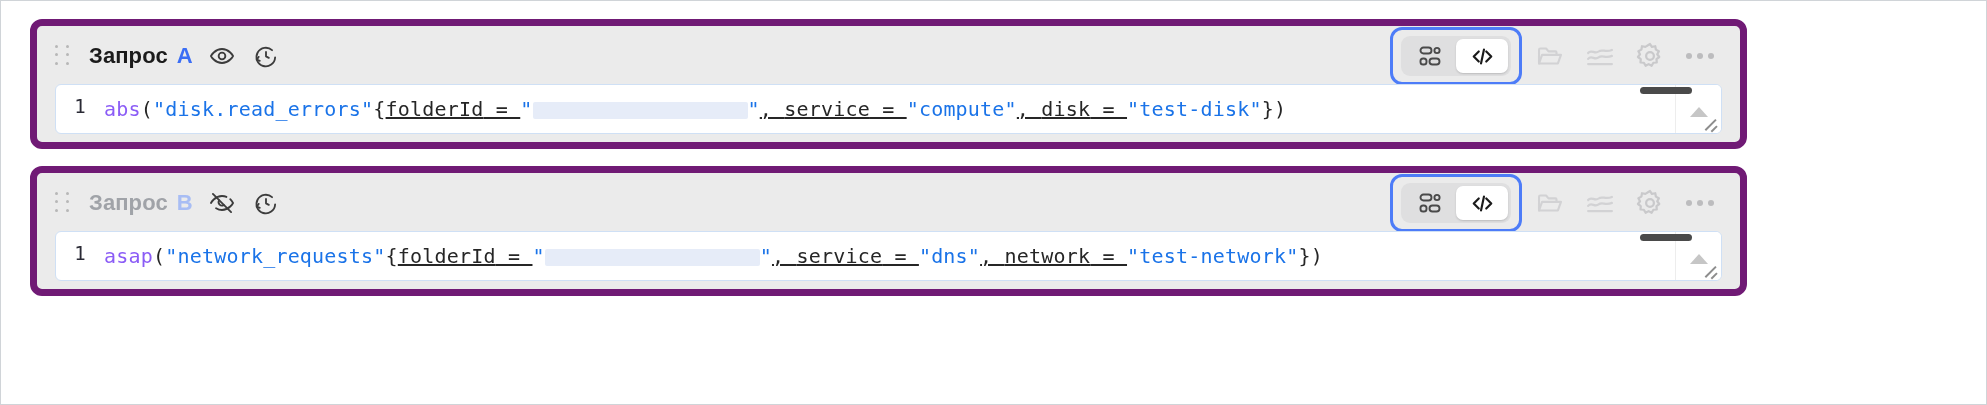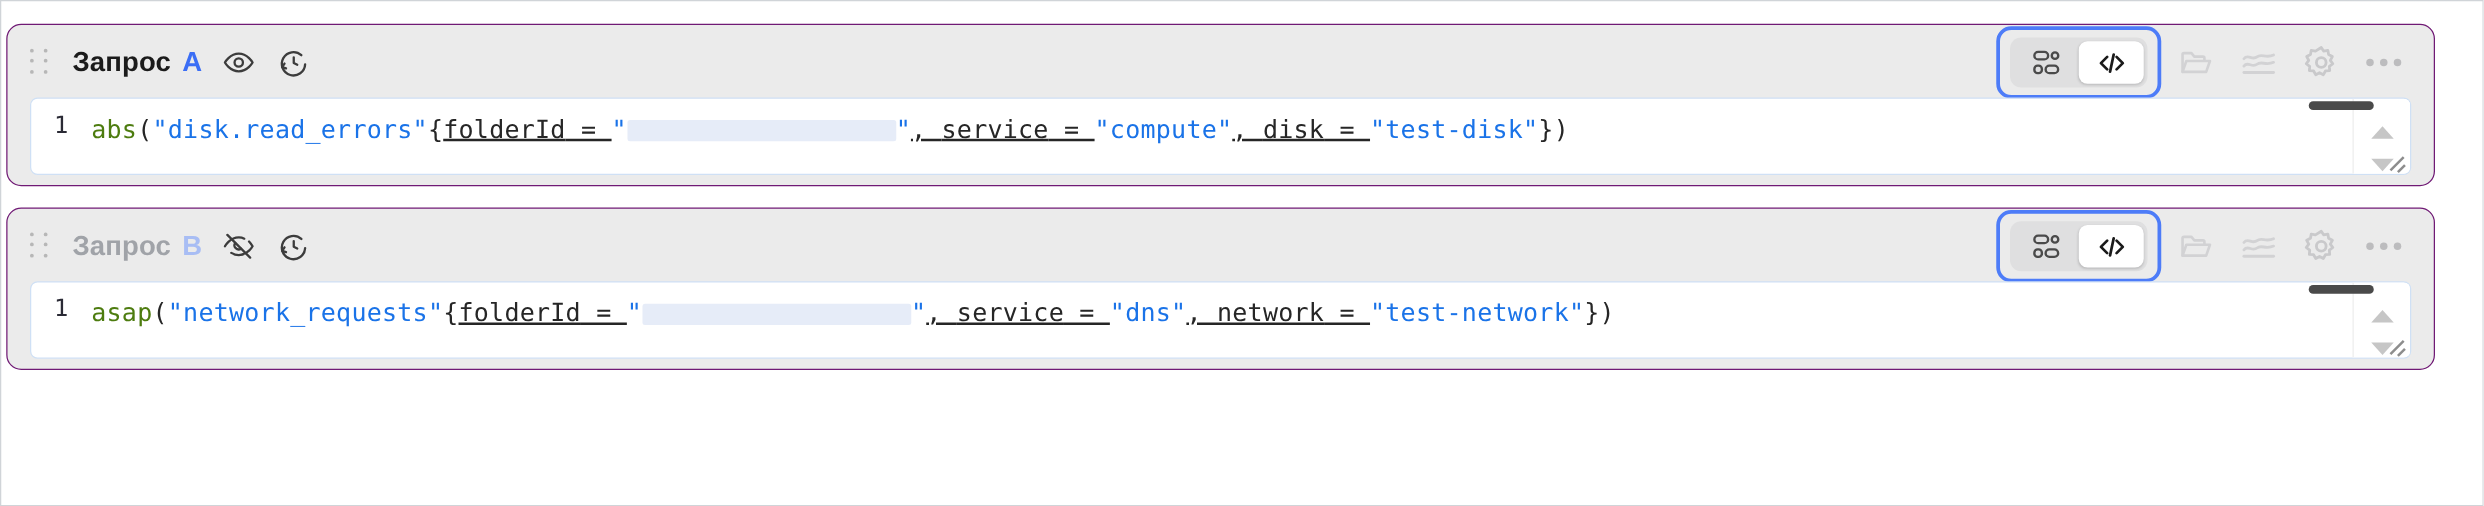--- a/index.html
+++ b/index.html
@@ -19,24 +19,24 @@
     height: 405px;
     background: #ffffff;
     box-sizing: border-box;
     border: 1px solid #d0d4d8;
     overflow: hidden;
   }
 
   
   .panel {
     position: absolute;
-    left: 4px;
-    width: 1943px;
+    left: 29px;
+    width: 1717px;
     background: #ebebeb;
-    border: 1px solid #701a75;
+    border: 7px solid #701a75;
     border-radius: 12px;
     box-sizing: border-box;
   }
   .panel-a { top: 18px;  height: 130px; }
   .panel-b { top: 165px; height: 130px; }
 
   
   .panel-header {
     position: relative;
     height: 60px;
@@ -192,21 +192,21 @@
     overflow: hidden;
   }
   .code-line {
     font-family: "DejaVu Sans Mono", monospace;
     font-size: 20px;
     line-height: 28px;
     white-space: pre;
     color: #262626;
     letter-spacing: .2px;
   }
-  .tok-fn     { color: #4d7c0f; }
+  .tok-fn     { color: #8b5cf6; }
   .tok-str    { color: #1a73e8; }
   .tok-punct  { color: #262626; }
   .tok-plain  { color: #262626; text-decoration: underline; }
   .redacted {
     display: inline-block;
     background: #e6ecf8;
     border-radius: 2px;
     vertical-align: middle;
   }
 

